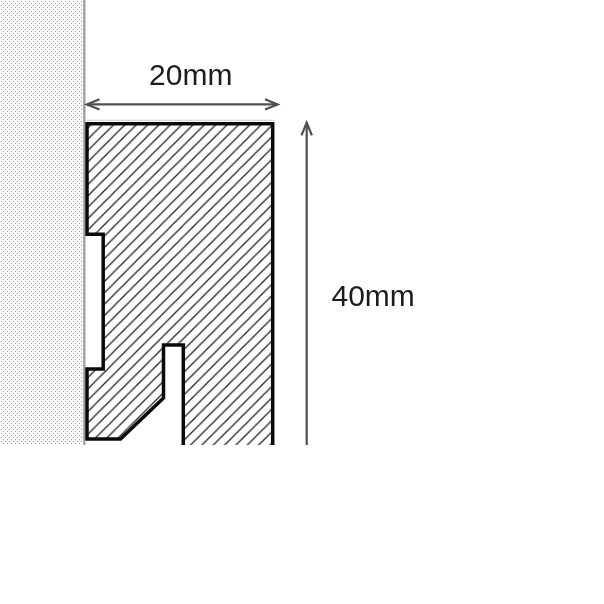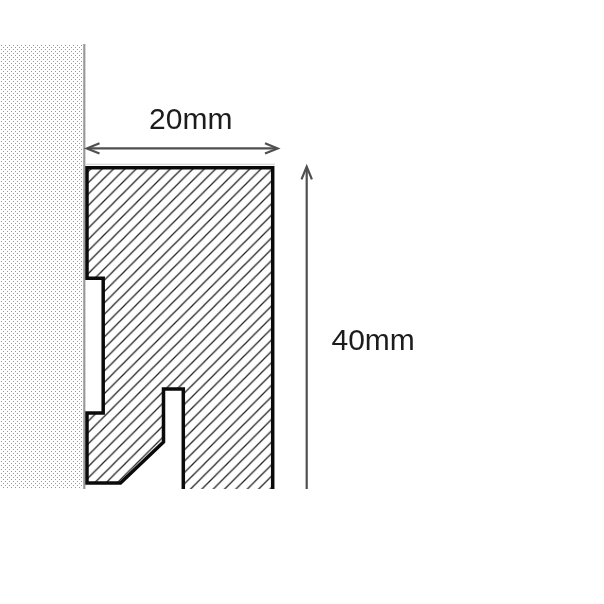--- a/index.html
+++ b/index.html
@@ -1,17 +1,17 @@
 <!DOCTYPE html>
 <html><head>
 <meta charset="utf-8">
 <style>
   html,body{margin:0;padding:0;background:#ffffff;}
   .stage{position:relative;width:604px;height:445px;overflow:hidden;
-         font-family:"Liberation Sans", sans-serif;margin-top:44px;}
+         font-family:"Liberation Sans", sans-serif;}
 </style>
 </head>
 <body>
 <div class="stage">
 <svg width="604" height="604" viewBox="0 0 604 604" xmlns="http://www.w3.org/2000/svg">
   <defs>
     <pattern id="wallDots" patternUnits="userSpaceOnUse" width="4" height="4">
       <rect width="4" height="4" fill="#ffffff"></rect>
       <rect x="1" y="1" width="1" height="1" fill="#989898"></rect>
       <rect x="3" y="3" width="1" height="1" fill="#989898"></rect>

